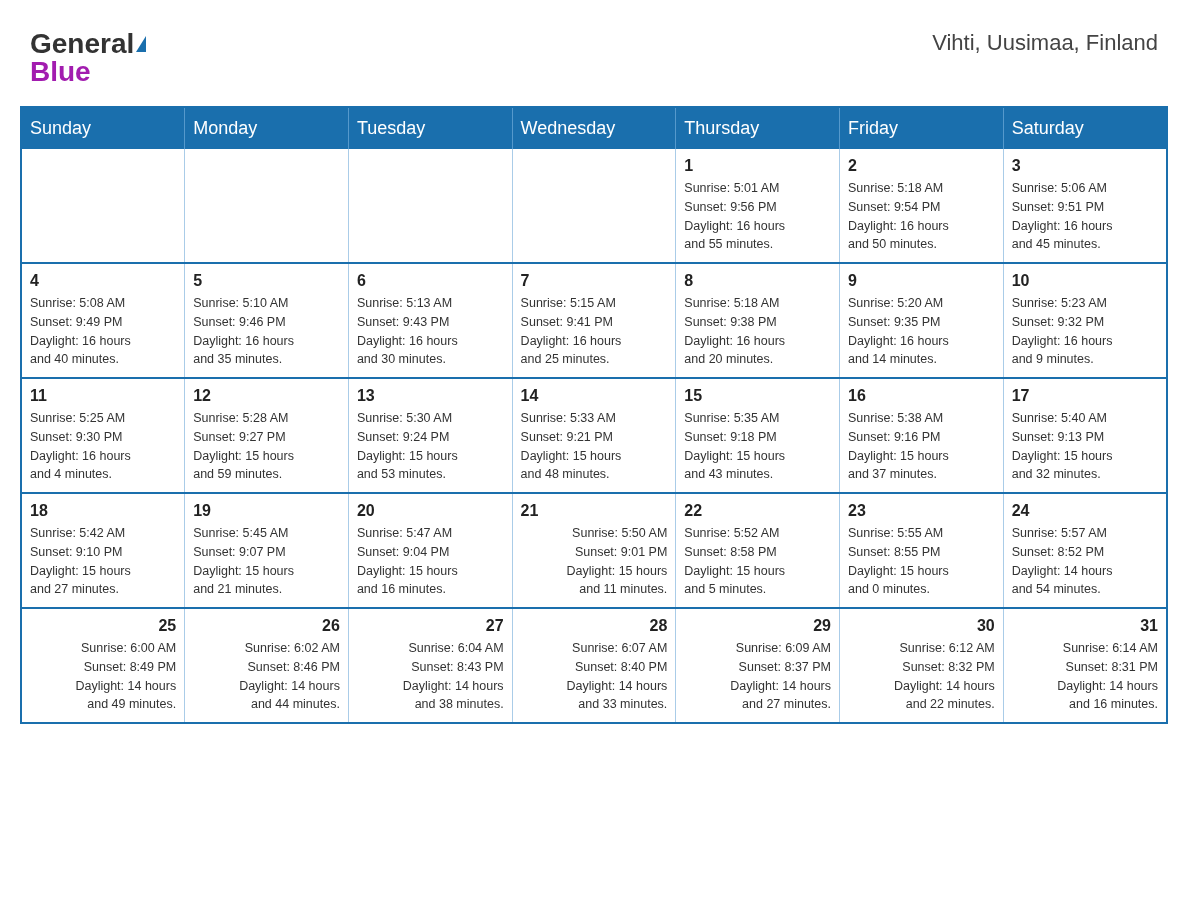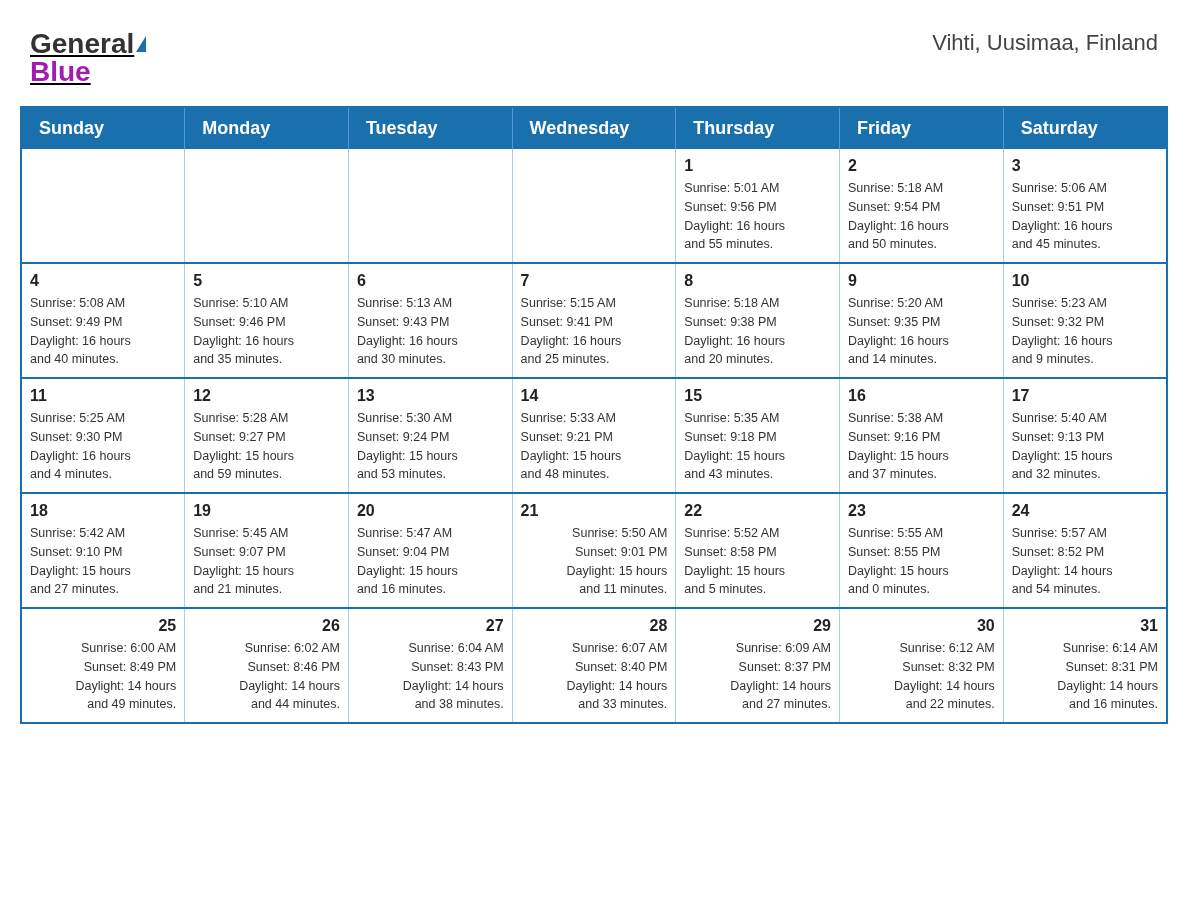--- a/index.html
+++ b/index.html
@@ -14,21 +14,20 @@
       display: flex;
       justify-content: space-between;
       align-items: flex-start;
       margin-bottom: 20px;
       padding: 10px 10px 0 10px;
     }
     .logo {
       display: flex;
       flex-direction: column;
       align-items: flex-start;
-      text-decoration: underline;
     }
     .logo-text-general {
       font-size: 28px;
       font-weight: bold;
       color: #333;
       line-height: 1;
     }
     .logo-text-blue {
       font-size: 28px;
       font-weight: bold;
@@ -64,22 +63,22 @@
     }
     .calendar-table {
       width: 100%;
       border-collapse: collapse;
       border: 2px solid #1a6fad;
     }
     .calendar-table th {
       background-color: #1a6fad;
       color: #fff;
       font-size: 18px;
-      font-weight: bold;
-      padding: 10px 17px;
+      font-weight: normal;
+      padding: 10px 8px;
       text-align: left;
       border-right: 1px solid #5599cc;
     }
     .calendar-table th:last-child {
       border-right: none;
     }
     .calendar-table td {
       vertical-align: top;
       padding: 8px;
       border-right: 1px solid #aacce8;

